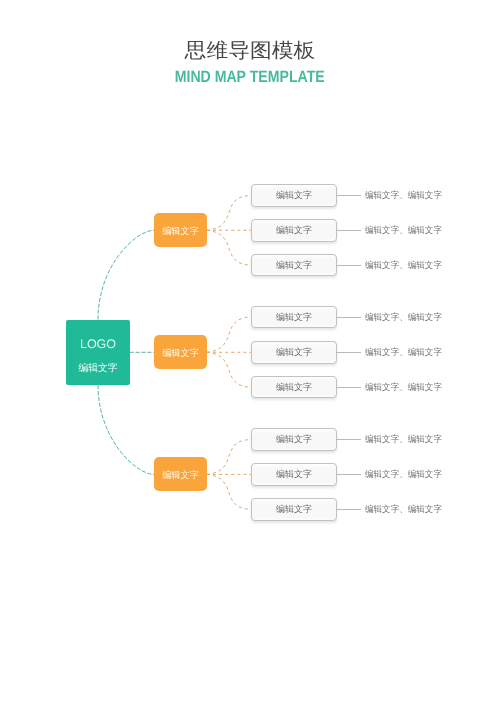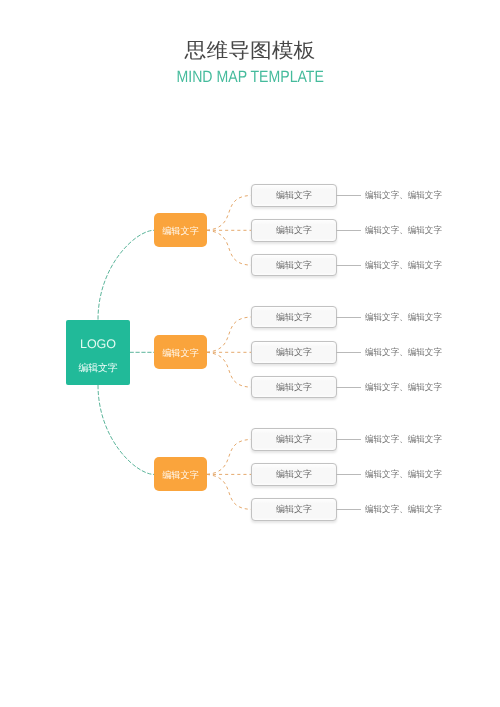--- a/index.html
+++ b/index.html
@@ -11,21 +11,21 @@
         -webkit-font-smoothing:antialiased;text-rendering:geometricPrecision;}
   #stage{position:relative;width:438px;height:707px;background:var(--c-bg);}
 
   .title{
     position:absolute;left:0;top:40px;width:500px;text-align:center;
     font-size:20px;line-height:23px;color:var(--c-title);font-weight:400;
   }
   .title span{display:inline-block;transform:scaleX(1.09);transform-origin:center;}
   .subtitle{
     position:absolute;left:0;top:68px;width:500px;text-align:center;
-    font-size:16.5px;line-height:18px;color:var(--c-subtitle);font-weight:400;
+    font-size:16.5px;line-height:18px;color:var(--c-subtitle);font-weight:700;
   }
   .subtitle span{display:inline-block;transform:scaleX(0.855);transform-origin:center;}
 
   #wires{position:absolute;left:0;top:0;width:500px;height:707px;pointer-events:none;}
 
   .node-green{
     position:absolute;left:66px;top:320px;width:64px;height:65px;
     background:var(--c-center);border-radius:2px;
   }
   .node-green .logo{

